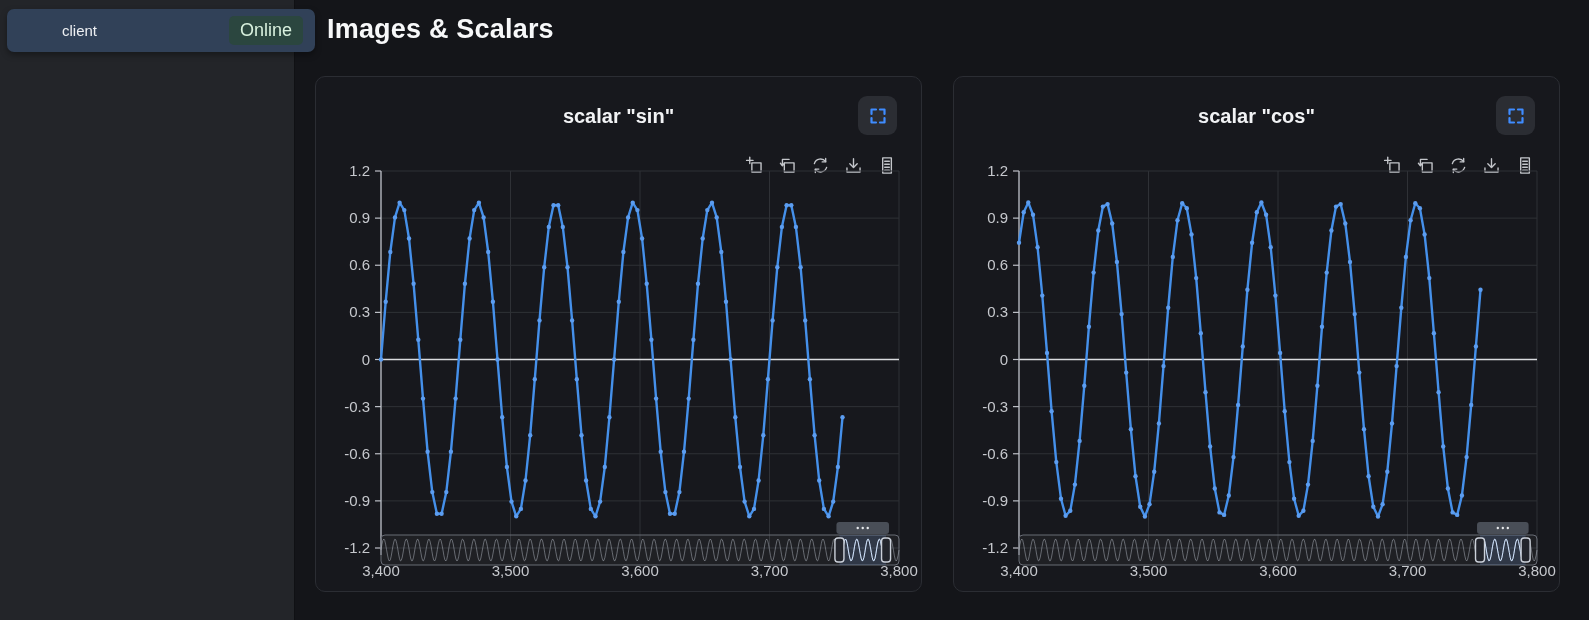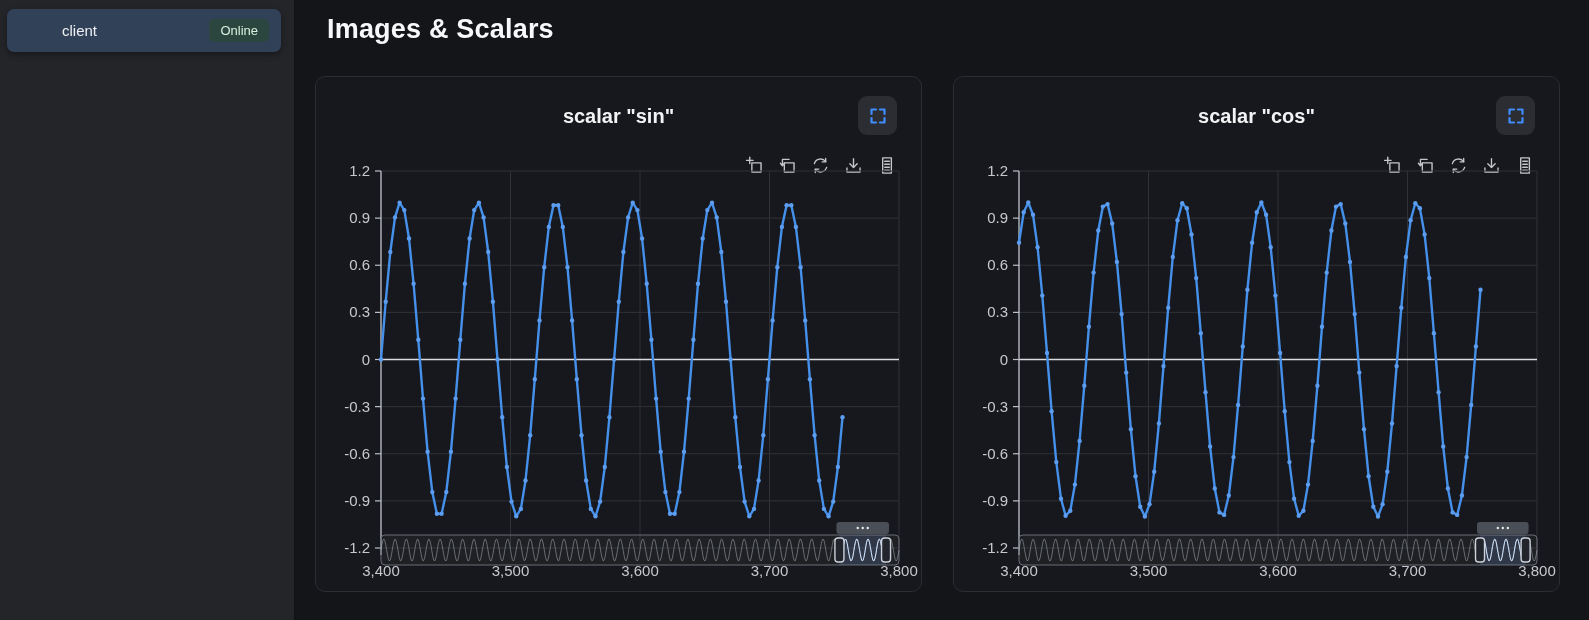--- a/index.html
+++ b/index.html
@@ -3,26 +3,26 @@
 <meta charset="utf-8">
 <style>
   * { margin:0; padding:0; box-sizing:border-box; }
   html,body { width:1589px; height:620px; overflow:hidden; background:#141519;
               font-family:"Liberation Sans", sans-serif; }
   .app { position:relative; width:1589px; height:620px; }
 
   
   .sidebar { position:absolute; left:0; top:0; width:295px; height:620px;
              background:#232529; border-right:1px solid #101114; }
-  .client-card { position:absolute; left:7px; top:9px; width:274px; height:43px;
+  .client-card { position:absolute; left:7px; top:9px; width:308px; height:43px;
                  background:#314158; border-radius:7px; display:flex; align-items:center;
                  box-shadow:0 3px 6px rgba(0,0,0,.35); cursor:pointer; }
   .client-name { margin-left:55px; font-size:15px; color:#eef0f3; }
   .status-badge { margin-left:auto; margin-right:12px; background:#2b463f; color:#d8f0de;
-                  font-size:13px; padding:4px 11px; border-radius:5px; }
+                  font-size:18px; padding:4px 11px; border-radius:5px; }
 
   
   .page-title { position:absolute; left:315px; top:14px; font-size:27px; font-weight:700;
                 color:#f7f8f9; letter-spacing:.2px;margin-left:12px; }
   .panel { position:absolute; top:76px; width:607px; height:516px; background:#17181d;
            border:1px solid #2b2d33; border-radius:10px; }
   .panel-title { position:absolute; top:28px; left:0; right:0; text-align:center;
                  font-size:20px; font-weight:700; color:#f2f3f5; }
   .expand-btn { position:absolute; top:19px; right:24px; width:39px; height:39px;
                 background:#2b2d33; border:none; border-radius:9px; display:flex;

